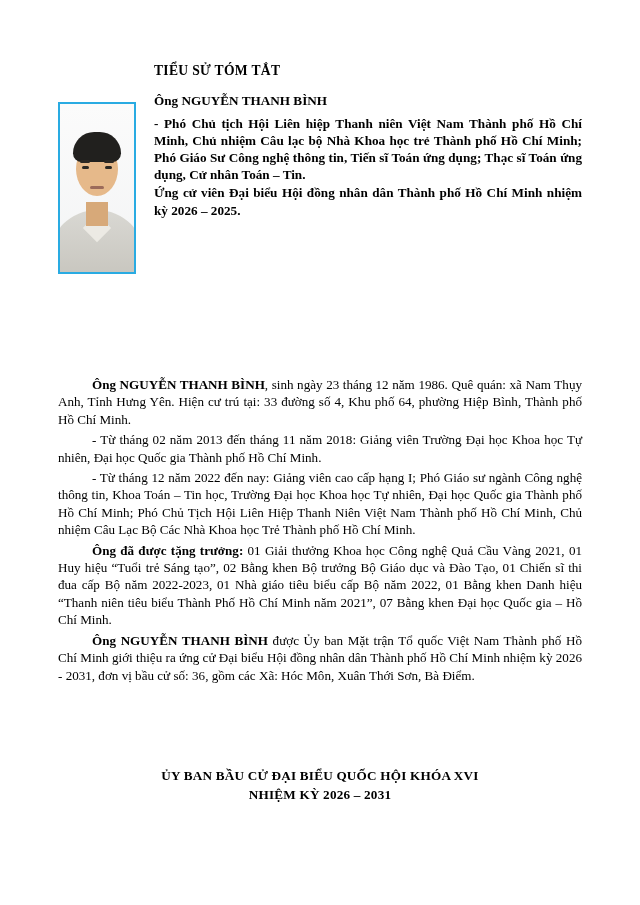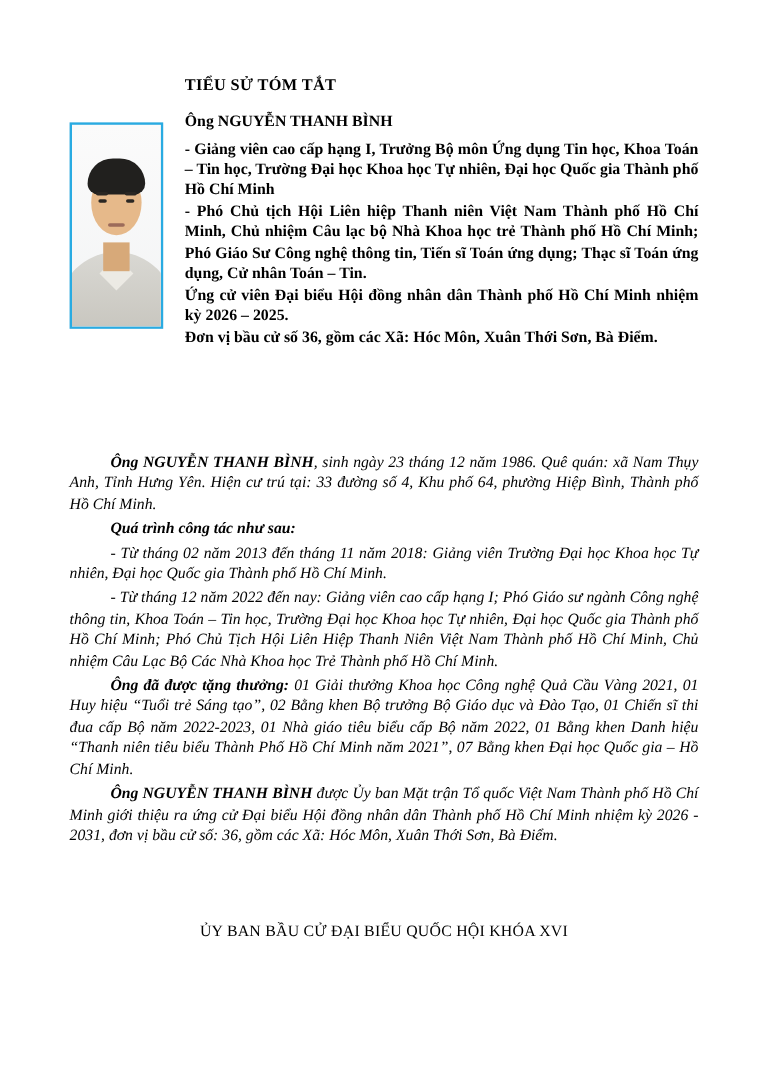--- a/index.html
+++ b/index.html
@@ -160,38 +160,37 @@
 
   
   .body-block {
     position: absolute;
     left: 58px;
     top: 376px;
     width: 524px;
     font-size: 13.1px;
     line-height: 1.33;
     text-align: justify;
-    font-style: italic;
   }
   .body-block p {
     margin: 0 0 3px 0;
     text-indent: 34px;
     text-align: justify;
   }
   .body-block p:last-child { margin-bottom: 16px; }
   .body-block b { font-weight: bold; }
 
   
   .footer-block {
     position: absolute;
     left: 58px;
     top: 766px;
     width: 524px;
     text-align: center;
-    font-weight: normal;
+    font-weight: bold;
     font-size: 13.2px;
     line-height: 1.45;
     letter-spacing: 0.2px;
   }
   .footer-block div { white-space: nowrap; }
 </style>
 </head>
 <body>
 
 <div class="page">
@@ -213,44 +212,42 @@
           <div class="mouth"></div>
         </div>
       </div>
     </div>
 
     <div class="intro">
       <div class="title">TIỂU SỬ TÓM TẮT</div>
 
       <div class="name-line">Ông NGUYỄN THANH BÌNH</div>
 
-      <p class="sp">- Giảng viên cao cấp hạng I, Trưởng Bộ môn Ứng dụng Tin học, Khoa Toán – Tin học, Trường Đại học Khoa học Tự nhiên, Đại học Quốc gia Thành phố Hồ Chí Minh</p>
 
       <p class="sp">- Phó Chủ tịch Hội Liên hiệp Thanh niên Việt Nam Thành phố Hồ Chí Minh, Chủ nhiệm Câu lạc bộ Nhà Khoa học trẻ Thành phố Hồ Chí Minh; Phó Giáo Sư Công nghệ thông tin, Tiến sĩ Toán ứng dụng; Thạc sĩ Toán ứng dụng, Cử nhân Toán – Tin.</p>
 
       <p class="sp">Ứng cử viên Đại biểu Hội đồng nhân dân Thành phố Hồ Chí Minh nhiệm kỳ 2026 – 2025.</p>
 
 
-      <p class="tight">Đơn vị bầu cử số 36, gồm các Xã: Hóc Môn, Xuân Thới Sơn, Bà Điểm.</p>
     </div>
   </div>
 
   <div class="body-block">
 
     <p><b>Ông NGUYỄN THANH BÌNH</b><span>, sinh ngày 23 tháng 12 năm 1986. Quê quán: xã Nam Thụy Anh, Tỉnh Hưng Yên. Hiện cư trú tại: 33 đường số 4, Khu phố 64, phường Hiệp Bình, Thành phố Hồ Chí Minh.</span></p>
 
-    <p><b>Quá trình công tác như sau:</b></p>
 
     <p>- Từ tháng 02 năm 2013 đến tháng 11 năm 2018: Giảng viên Trường Đại học Khoa học Tự nhiên, Đại học Quốc gia Thành phố Hồ Chí Minh.</p>
 
 
     <p>- Từ tháng 12 năm 2022 đến nay: Giảng viên cao cấp hạng I; Phó Giáo sư ngành Công nghệ thông tin, Khoa Toán – Tin học, Trường Đại học Khoa học Tự nhiên, Đại học Quốc gia Thành phố Hồ Chí Minh; Phó Chủ Tịch Hội Liên Hiệp Thanh Niên Việt Nam Thành phố Hồ Chí Minh, Chủ nhiệm Câu Lạc Bộ  Các Nhà Khoa học Trẻ Thành phố Hồ Chí Minh.</p>
 
-    <p><b>Ông đã được tặng thưởng:</b><span> 01 Giải thưởng Khoa học Công nghệ Quả Cầu Vàng 2021, 01 Huy hiệu “Tuổi trẻ Sáng tạo”, 02 Bằng khen Bộ trưởng Bộ Giáo dục và Đào Tạo, 01 Chiến sĩ thi đua cấp Bộ năm 2022-2023, 01 Nhà giáo tiêu biểu cấp Bộ năm 2022, 01 Bằng khen Danh hiệu “Thanh niên tiêu biểu Thành Phố Hồ Chí Minh năm 2021”, 07 Bằng khen Đại học Quốc gia – Hồ Chí Minh.</span></p>
+    <p><b>Ông đã được tặng trưởng:</b><span> 01 Giải thưởng Khoa học Công nghệ Quả Cầu Vàng 2021, 01 Huy hiệu “Tuổi trẻ Sáng tạo”, 02 Bằng khen Bộ trưởng Bộ Giáo dục và Đào Tạo, 01 Chiến sĩ thi đua cấp Bộ năm 2022-2023, 01 Nhà giáo tiêu biểu cấp Bộ năm 2022, 01 Bằng khen Danh hiệu “Thanh niên tiêu biểu Thành Phố Hồ Chí Minh năm 2021”, 07 Bằng khen Đại học Quốc gia – Hồ Chí Minh.</span></p>
 
     <p><b>Ông NGUYỄN THANH BÌNH</b><span> được Ủy ban Mặt trận Tổ quốc Việt Nam Thành phố Hồ Chí Minh giới thiệu ra ứng cử Đại biểu Hội đồng nhân dân Thành phố Hồ Chí Minh nhiệm kỳ 2026 - 2031, đơn vị bầu cử số: 36, gồm các Xã: Hóc Môn, Xuân Thới Sơn, Bà Điểm.</span></p>
   </div>
 
   <div class="footer-block">
     <div>ỦY BAN BẦU CỬ ĐẠI BIỂU QUỐC HỘI KHÓA XVI</div>
+    <div>NHIỆM KỲ 2026 – 2031</div>
   </div>
 
 </div>
 
 </body></html>

